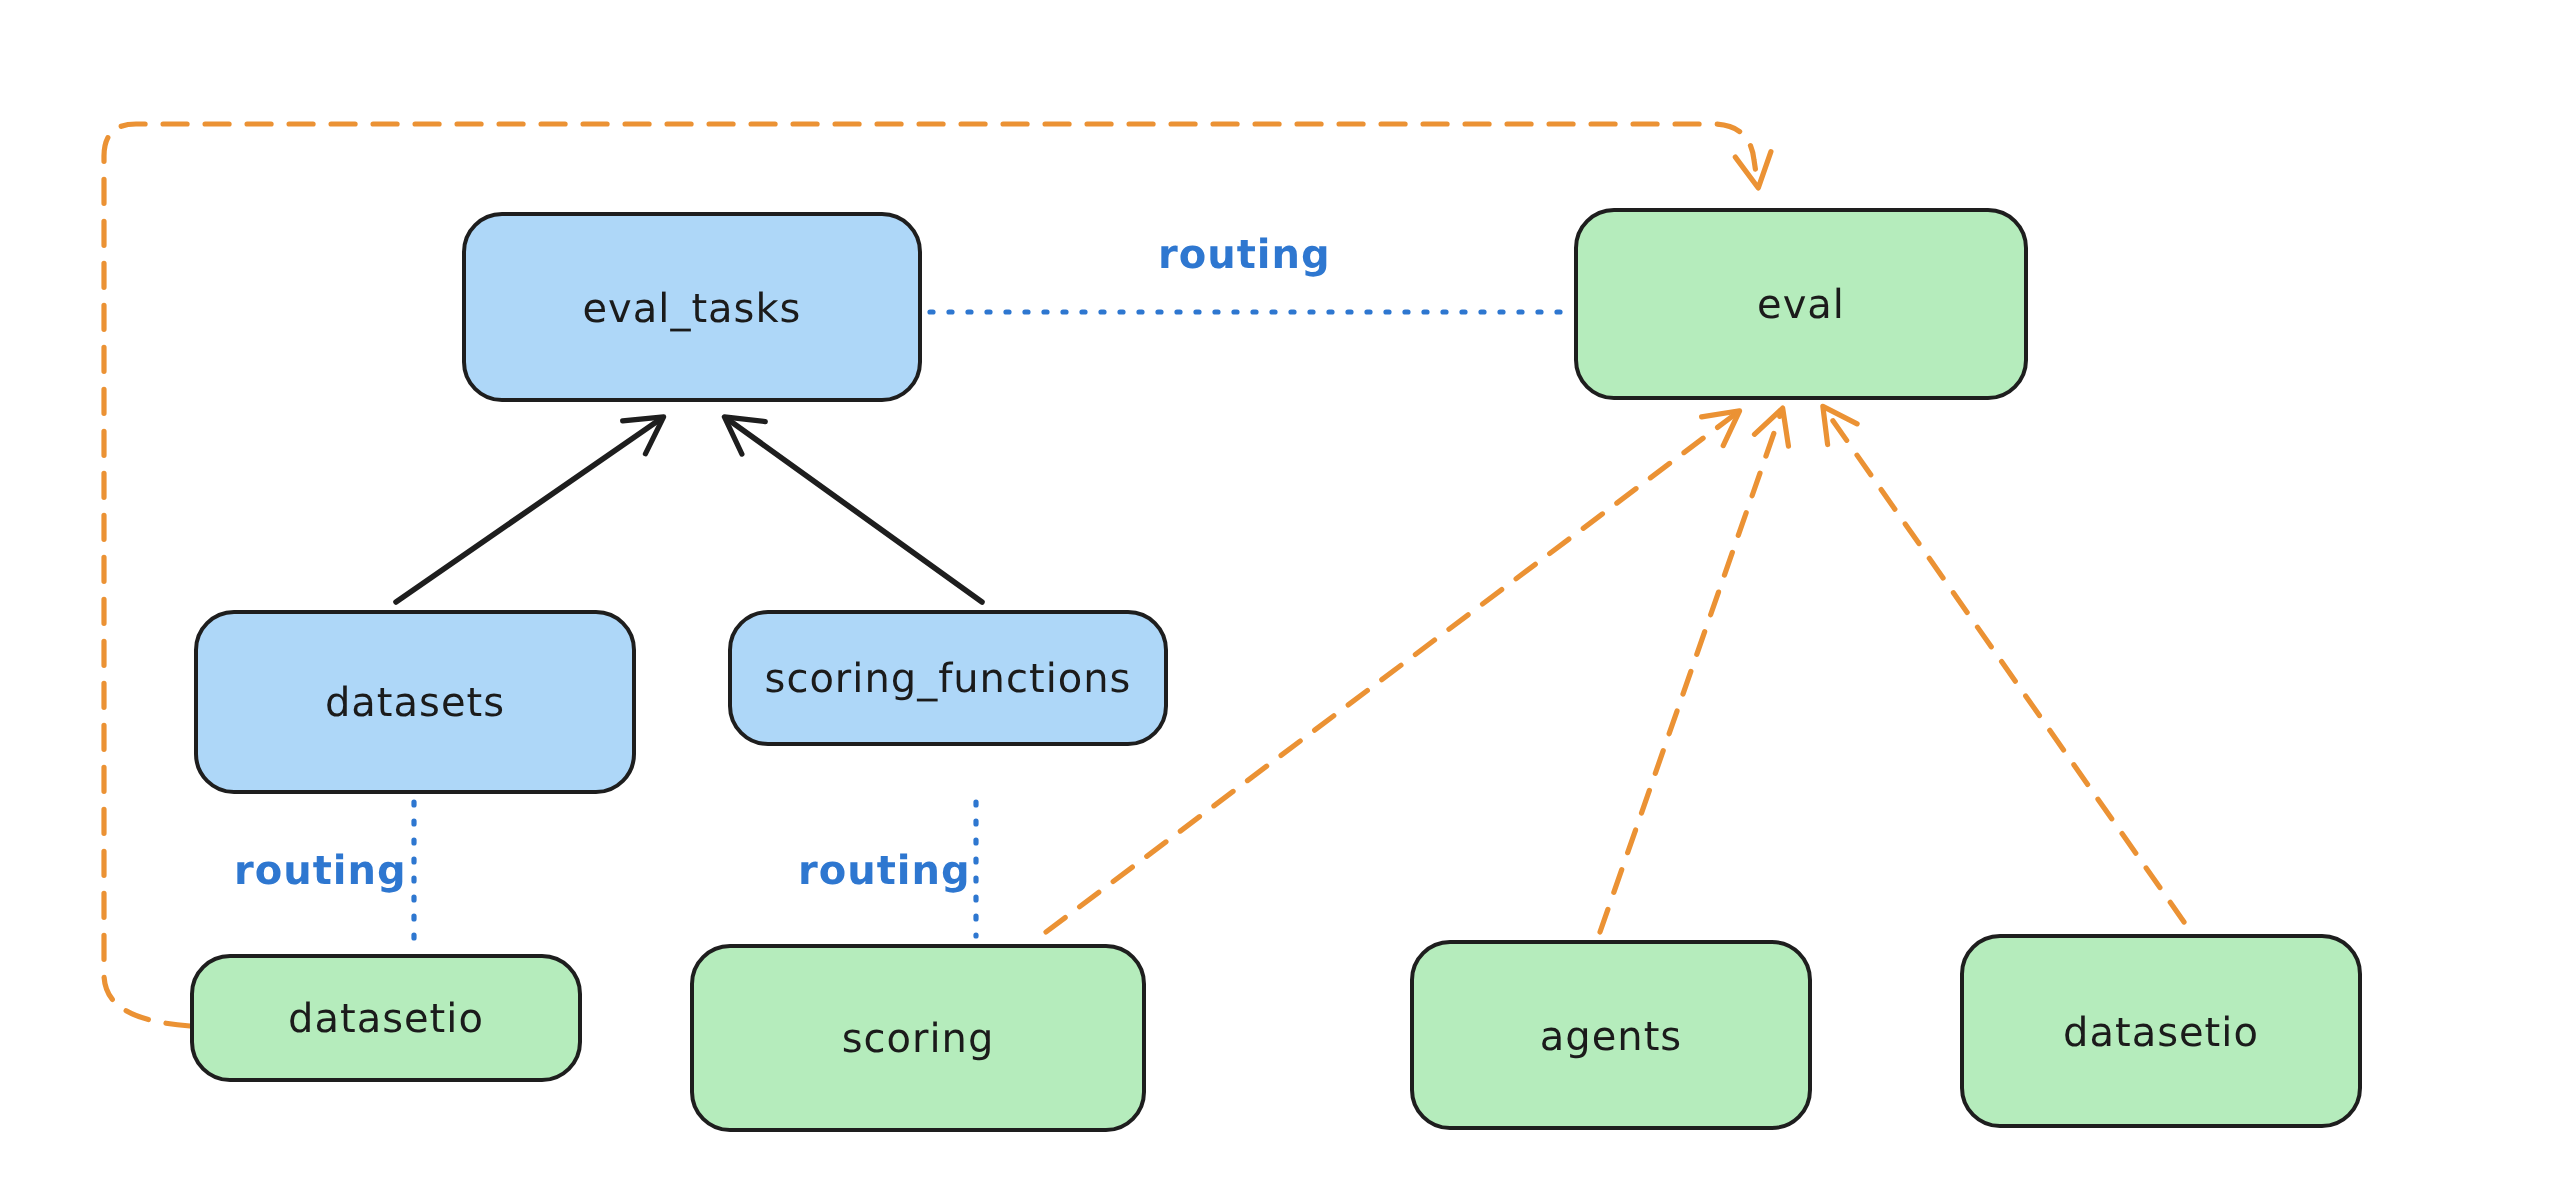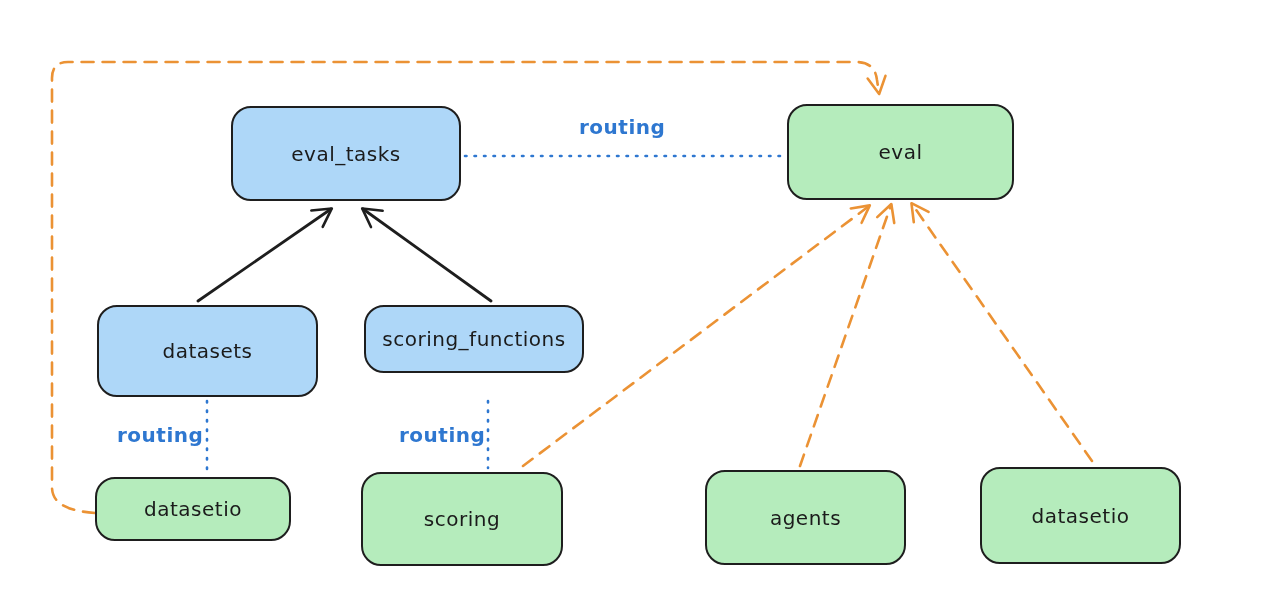--- a/index.html
+++ b/index.html
@@ -66,21 +66,21 @@
   <div class="node blue" style="left:231px;top:106px;width:230px;height:95px;">eval_tasks</div>
 
   <div class="node green" style="left:787px;top:104px;width:227px;height:96px;">eval</div>
 
   <div class="node blue" style="left:97px;top:305px;width:221px;height:92px;">datasets</div>
 
   <div class="node blue" style="left:364px;top:305px;width:220px;height:68px;">scoring_functions</div>
 
   <div class="node green" style="left:95px;top:477px;width:196px;height:64px;">datasetio</div>
 
-  <div class="node green" style="left:361px;top:472px;width:202px;height:94px;">scoring</div>
+  <div class="node green" style="left:345px;top:472px;width:228px;height:94px;">scoring</div>
 
   <div class="node green" style="left:705px;top:470px;width:201px;height:95px;border-radius:20px;">agents</div>
 
   <div class="node green" style="left:980px;top:467px;width:201px;height:97px;">datasetio</div>
 
   <div class="edge-label" style="left:579px;top:115px;">routing</div>
 
   <div class="edge-label" style="left:117px;top:423px;">routing</div>
 
   <div class="edge-label" style="left:399px;top:423px;">routing</div>

